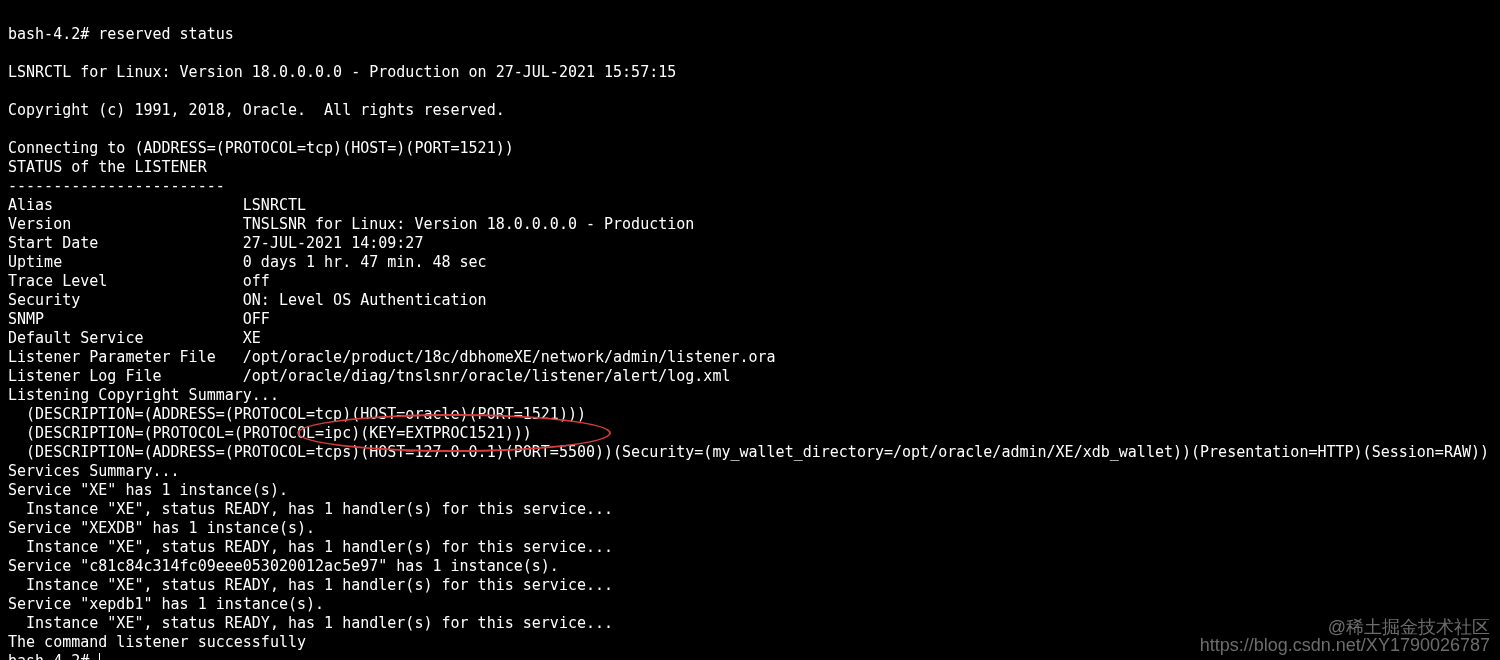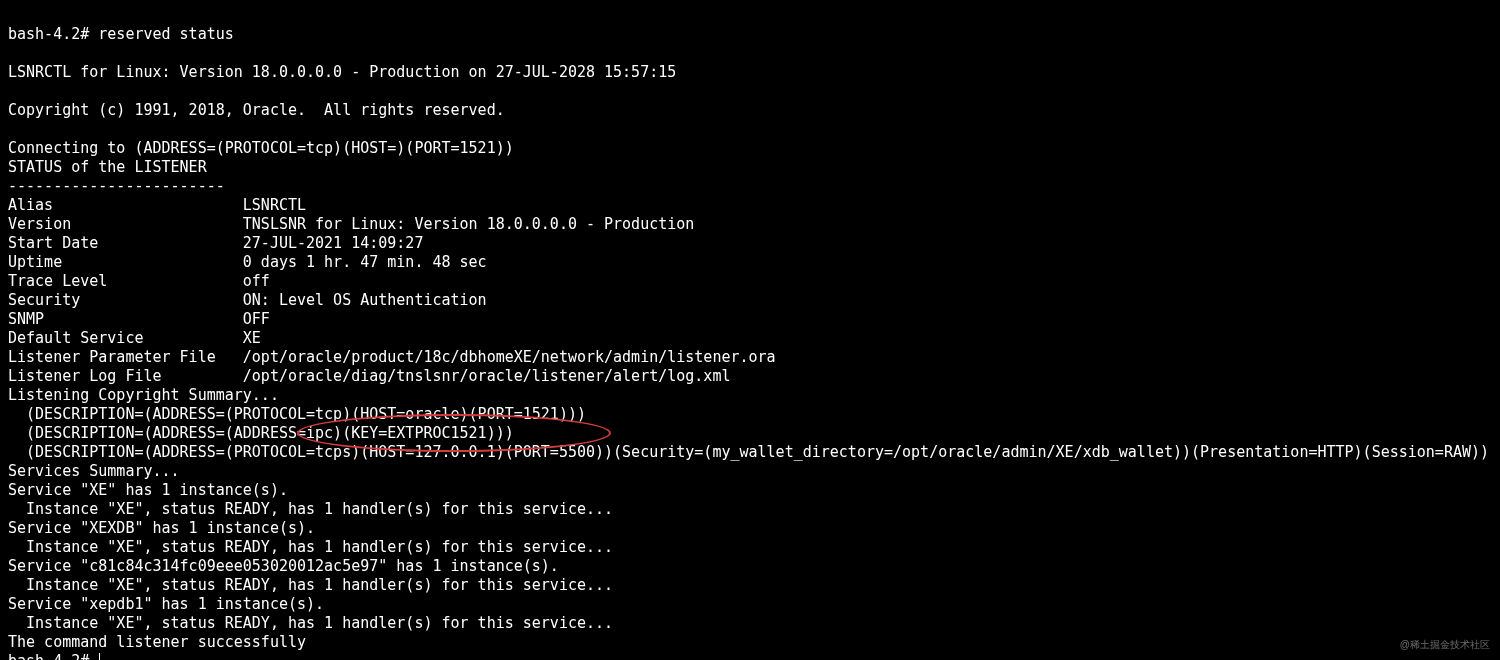--- a/index.html
+++ b/index.html
@@ -33,65 +33,66 @@
     border-radius: 50%;
     pointer-events: none;
   }
   .watermark {
     position: absolute;
     right: 10px;
     bottom: 6px;
     text-align: right;
     color: #9b9b9b;
     font-family: sans-serif, "Microsoft YaHei";
-    font-size: 10px;
+    font-size: 18px;
     line-height: 18px;
     opacity: 0.7;
     pointer-events: none;
   }
   .watermark .line {
     white-space: nowrap;
   }
 </style>
 </head>
 <body>
 
 <div class="terminal">
 <span><span>bash-4.2# </span><span>reserved status</span></span>
 <span></span>
-<span>LSNRCTL for Linux: Version 18.0.0.0.0 - Production on 27-JUL-2028 15:57:15</span>
+<span>LSNRCTL for Linux: Version 18.0.0.0.0 - Production on 27-JUL-2021 15:57:15</span>
 <span></span>
 <span>Copyright (c) 1991, 2018, Oracle.  All rights reserved.</span>
 <span></span>
 <span>Connecting to (ADDRESS=(PROTOCOL=tcp)(HOST=)(PORT=1521))</span>
 <span>STATUS of the LISTENER</span>
 <span>------------------------</span>
 <span>Alias                     LSNRCTL</span>
 <span>Version                   TNSLSNR for Linux: Version 18.0.0.0.0 - Production</span>
 <span>Start Date                27-JUL-2021 14:09:27</span>
 <span>Uptime                    0 days 1 hr. 47 min. 48 sec</span>
 <span>Trace Level               off</span>
 <span>Security                  ON: Level OS Authentication</span>
 <span>SNMP                      OFF</span>
 <span>Default Service           XE</span>
 <span>Listener Parameter File   /opt/oracle/product/18c/dbhomeXE/network/admin/listener.ora</span>
 <span>Listener Log File         /opt/oracle/diag/tnslsnr/oracle/listener/alert/log.xml</span>
 <span>Listening Copyright Summary...</span>
 <span>  (DESCRIPTION=(ADDRESS=(PROTOCOL=tcp)(HOST=oracle)(PORT=1521)))</span>
-<span>  (DESCRIPTION=(ADDRESS=(ADDRESS=ipc)(KEY=EXTPROC1521)))</span>
+<span>  (DESCRIPTION=(PROTOCOL=(PROTOCOL=ipc)(KEY=EXTPROC1521)))</span>
 <span>  (DESCRIPTION=(ADDRESS=(PROTOCOL=tcps)(HOST=127.0.0.1)(PORT=5500))(Security=(my_wallet_directory=/opt/oracle/admin/XE/xdb_wallet))(Presentation=HTTP)(Session=RAW))</span>
 <span>Services Summary...</span>
 <span>Service "XE" has 1 instance(s).</span>
 <span>  Instance "XE", status READY, has 1 handler(s) for this service...</span>
 <span>Service "XEXDB" has 1 instance(s).</span>
 <span>  Instance "XE", status READY, has 1 handler(s) for this service...</span>
 <span>Service "c81c84c314fc09eee053020012ac5e97" has 1 instance(s).</span>
 <span>  Instance "XE", status READY, has 1 handler(s) for this service...</span>
 <span>Service "xepdb1" has 1 instance(s).</span>
 <span>  Instance "XE", status READY, has 1 handler(s) for this service...</span>
 <span>The command listener successfully</span>
 <span><span>bash-4.2# </span><span class="cursor"></span></span>
 <div class="ellipse" style="left:297px; top:414px; width:310px; height:34px;"></div>
 </div>
 
 <div class="watermark">
   <div class="line">@稀土掘金技术社区</div>
+  <div class="line">https://blog.csdn.net/XY1790026787</div>
 </div>
 
 </body></html>

